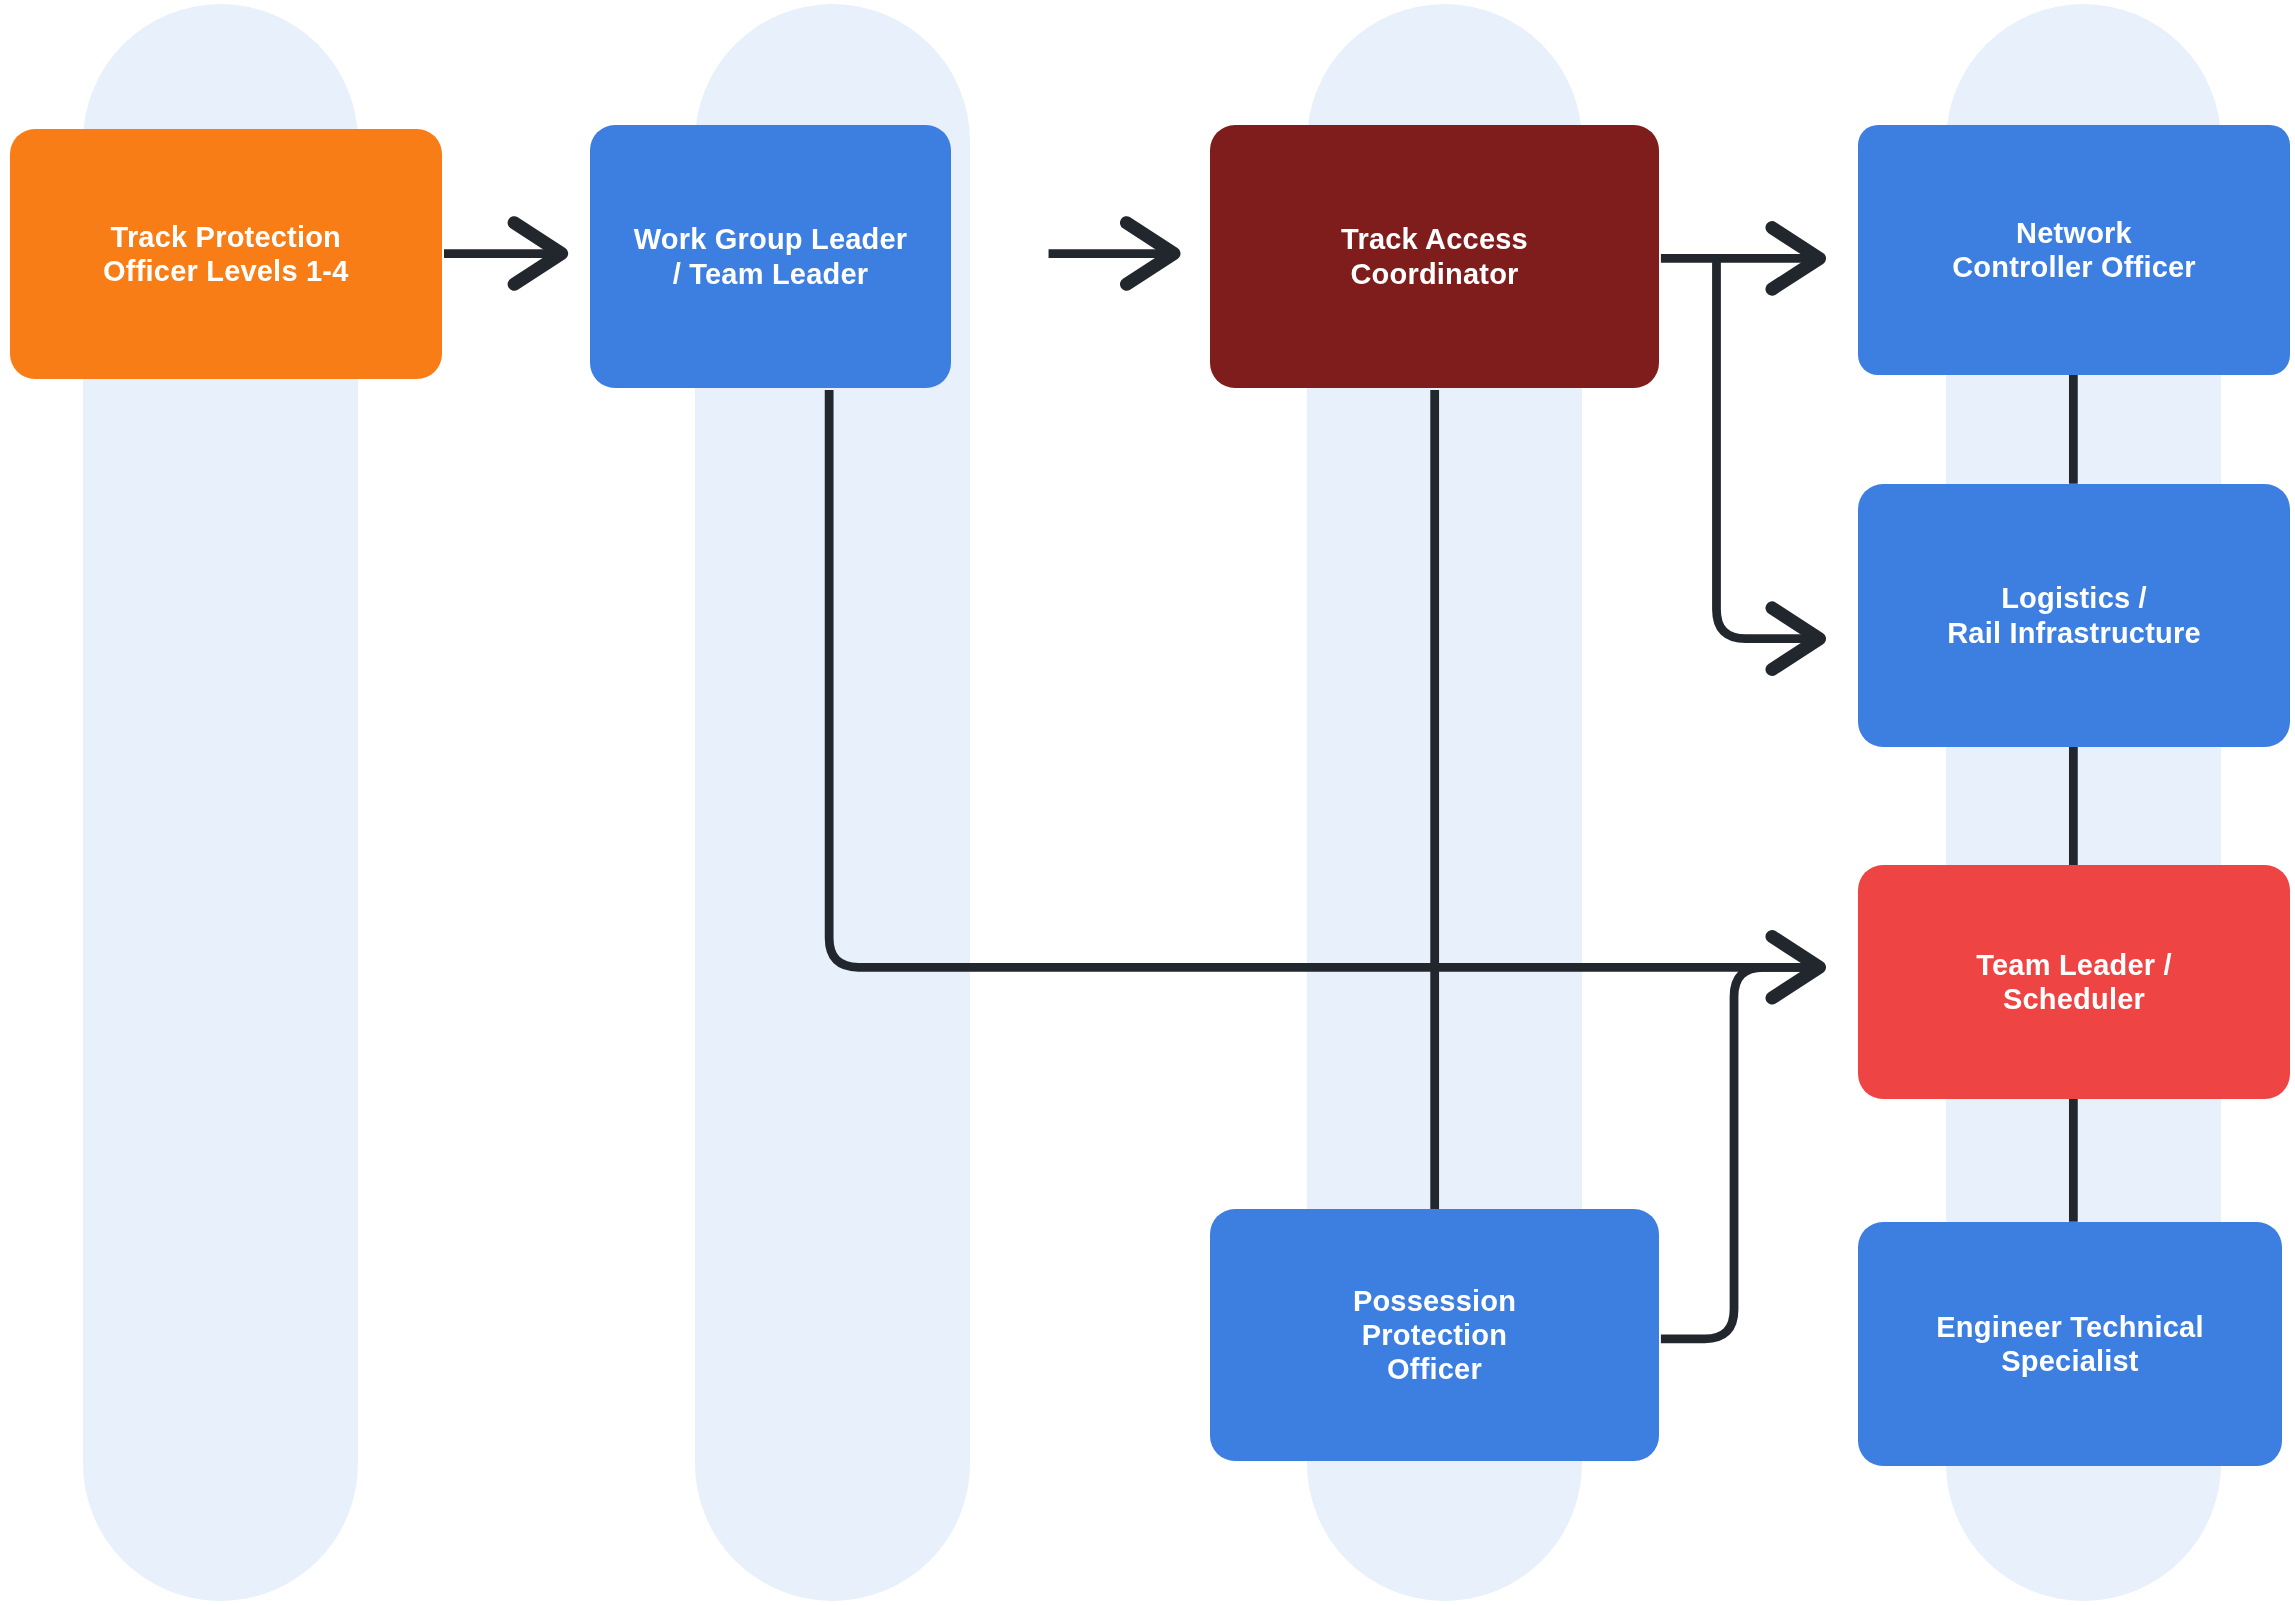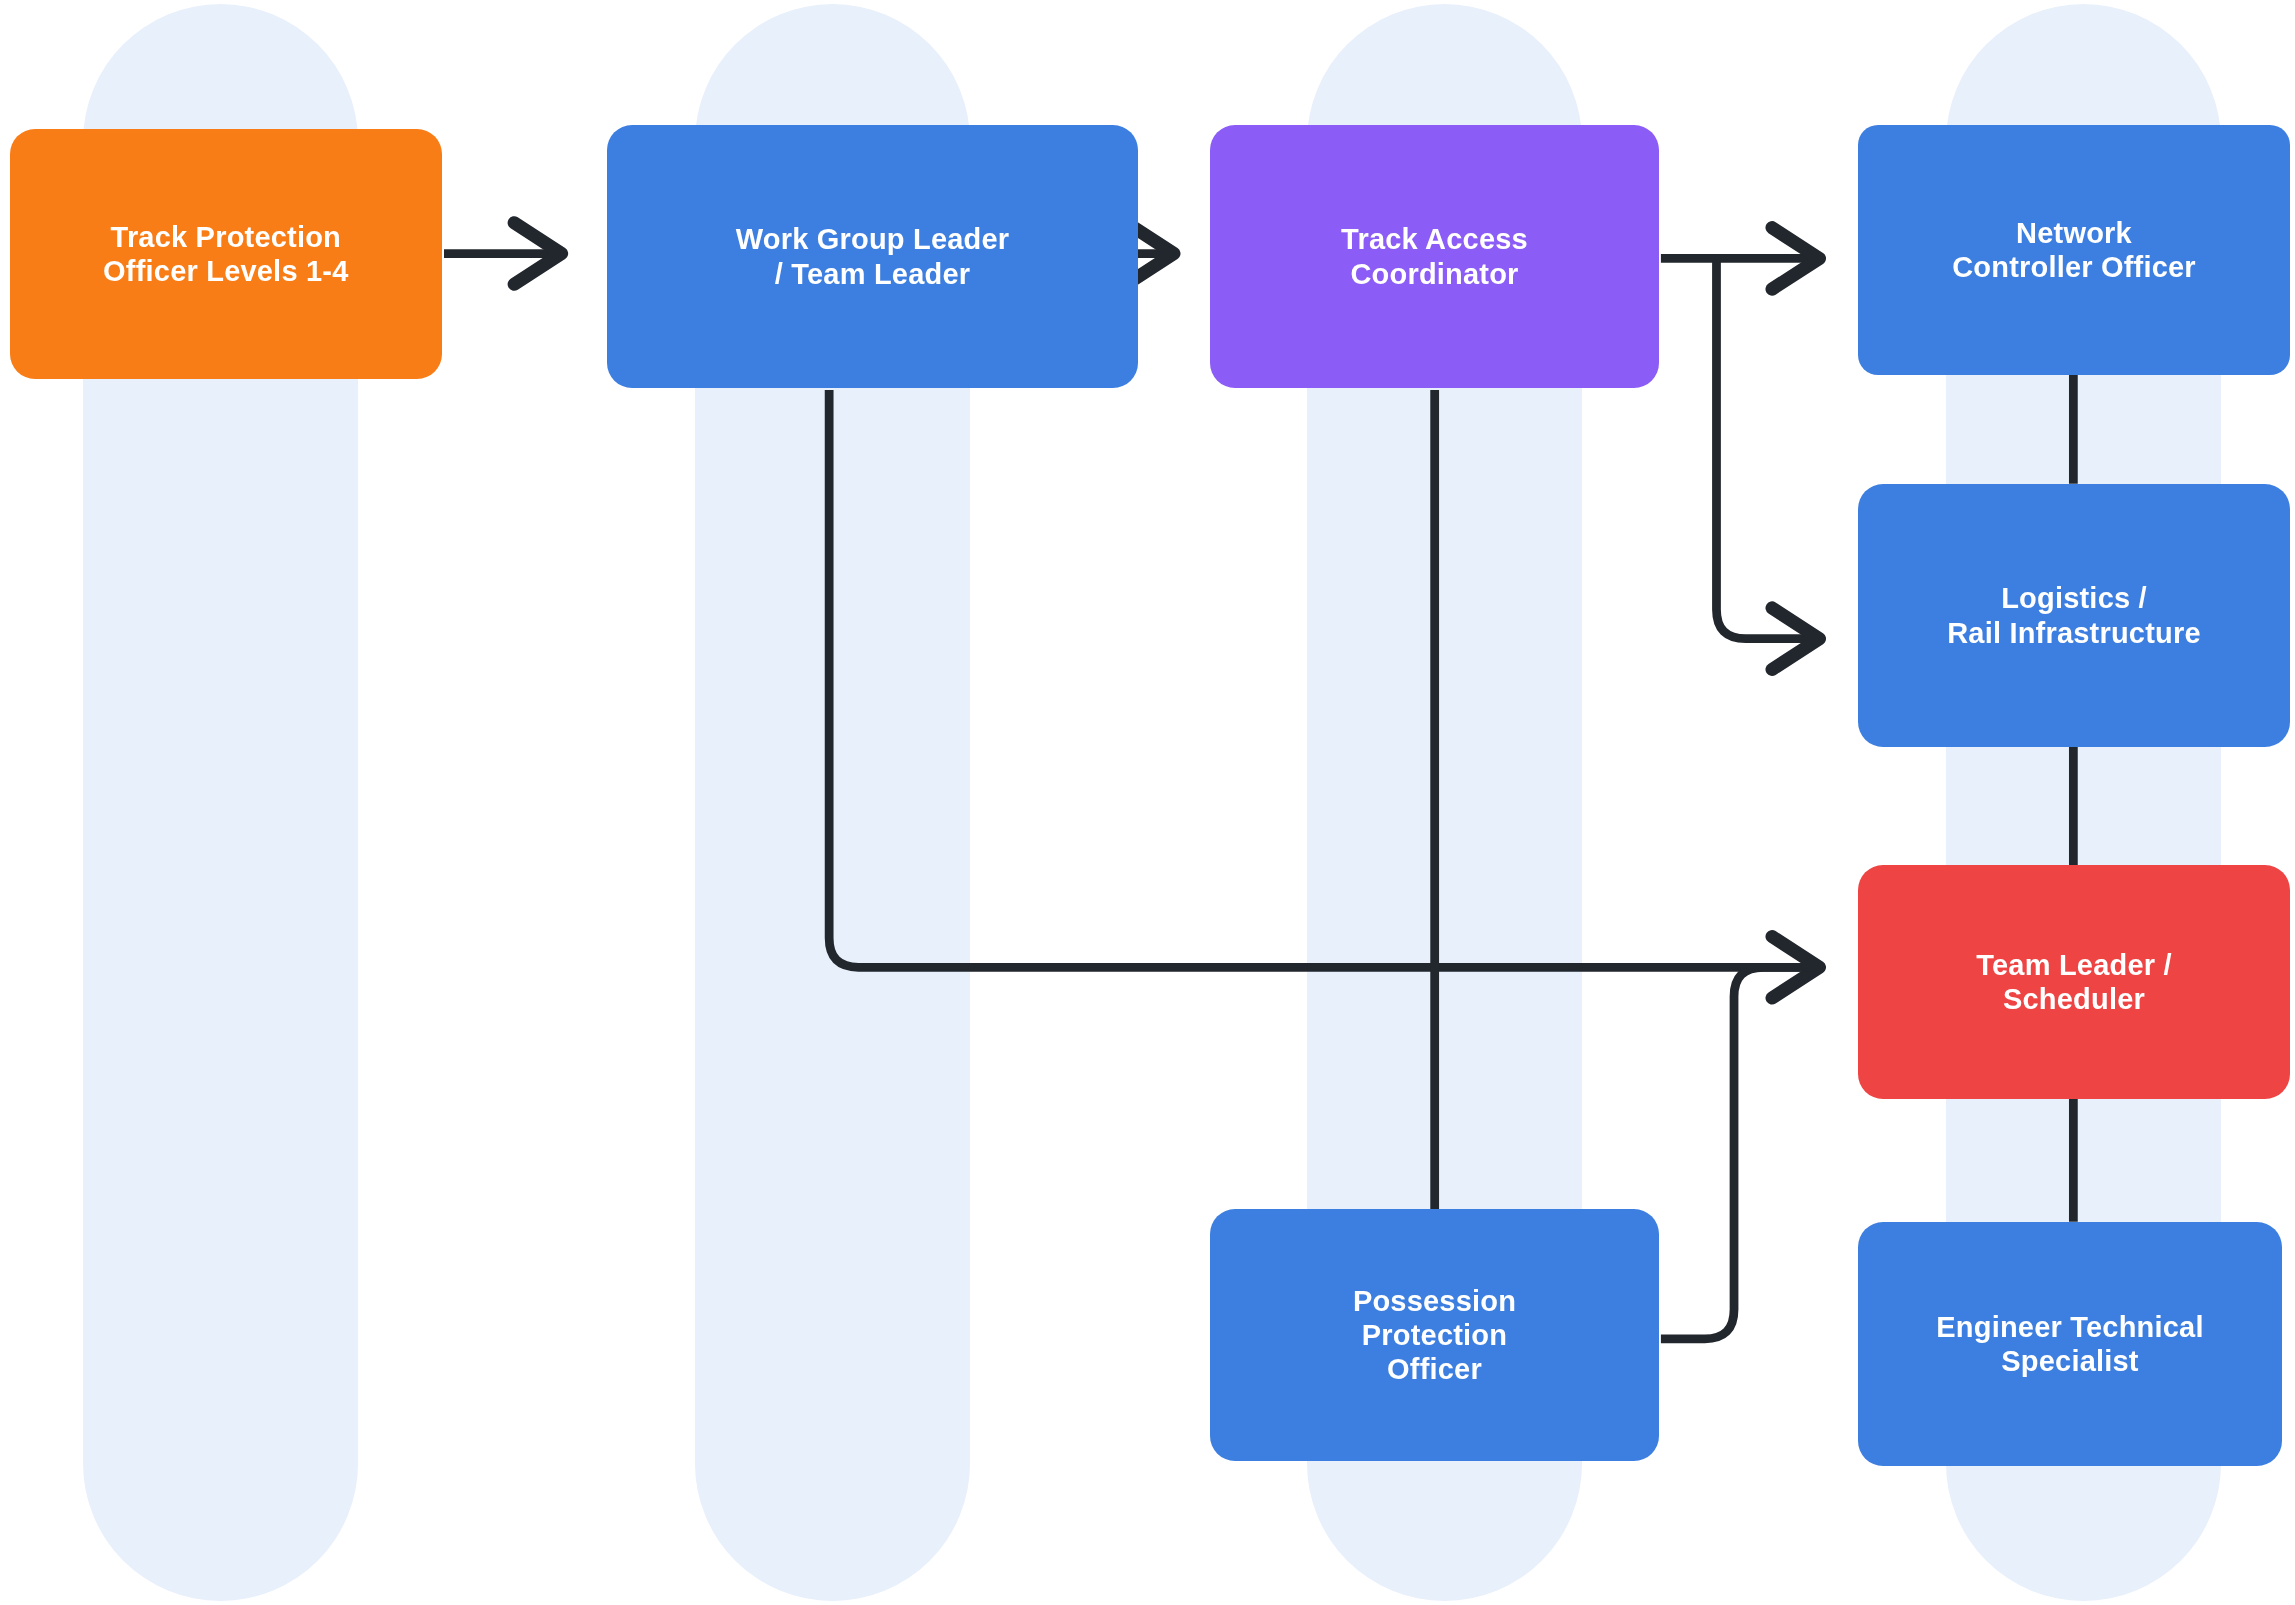--- a/index.html
+++ b/index.html
@@ -94,26 +94,26 @@
       <path d="M 2126 766 L 2126 887"></path>
       <path d="M 2126 1127 L 2126 1253"></path>
     </g>
   </svg>
 
   <div class="node" style="left:9.8px; top:129px; width:432px; height:250px; background:#f97d16;">
     <span class="label">Track Protection
 Officer Levels 1-4</span>
   </div>
 
-  <div class="node" style="left:607px; top:125px; width:531px; height:263px; background:#3d7fe0;">
+  <div class="node" style="left:590px; top:125px; width:361px; height:263px; background:#3d7fe0;">
     <span class="label">Work Group Leader
 / Team Leader</span>
   </div>
 
-  <div class="node" style="left:1210px; top:125px; width:449px; height:263px; background:#8b5cf6;">
+  <div class="node" style="left:1210px; top:125px; width:449px; height:263px; background:#7f1d1d;">
     <span class="label">Track Access
 Coordinator</span>
   </div>
 
   <div class="node" style="left:1858px; top:125px; width:432px; height:250px; background:#3d7fe0;border-radius:20px;">
     <span class="label">Network
 Controller Officer</span>
   </div>
 
   <div class="node" style="left:1858px; top:484px; width:432px; height:263px; background:#3d7fe0;align-items:center;">

